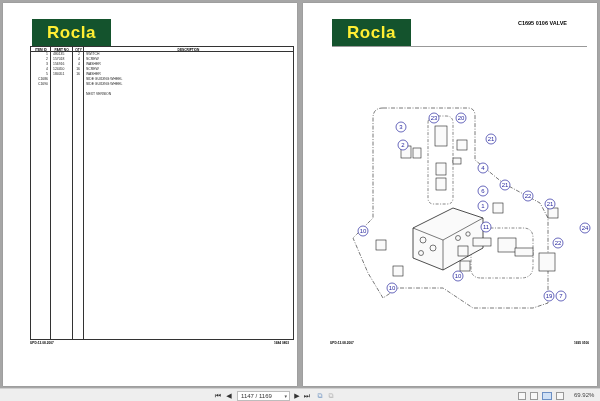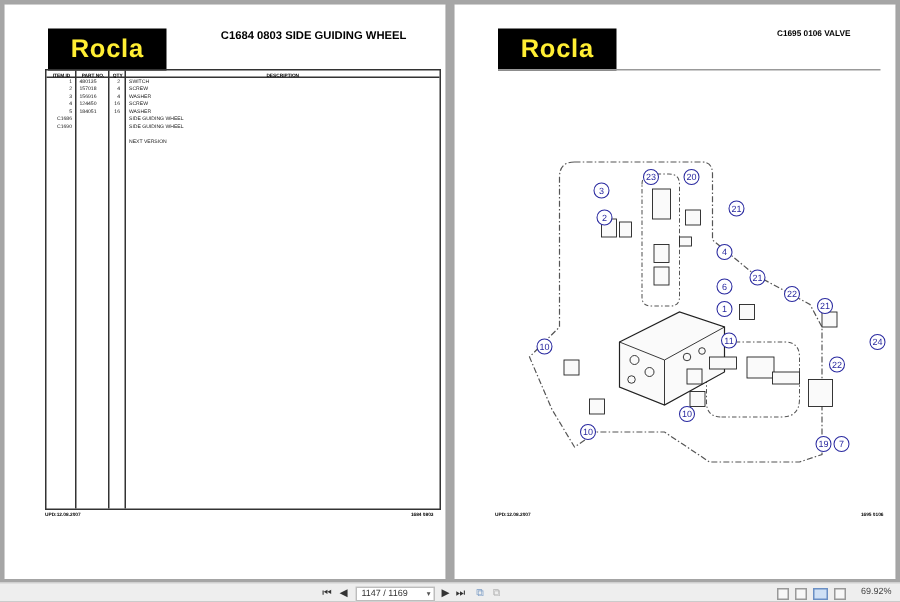--- a/index.html
+++ b/index.html
@@ -1,21 +1,21 @@
 <!DOCTYPE html>
 <html><head>
 <meta charset="utf-8">
 <style>
   * { box-sizing: border-box; margin: 0; padding: 0; }
   html, body { width: 600px; height: 401px; overflow: hidden; background: #a9a9a9; font-family: "Liberation Sans", sans-serif; }
   .viewport { position: absolute; left: 0; top: 0; width: 600px; height: 388px; background: #a6a6a6; }
   .page { position: absolute; top: 3px; width: 294px; height: 383px; background: #ffffff; box-shadow: 0 0 1px #777; }
   .page.left { left: 3px; }
   .page.right { left: 303px; }
-  .logo { position: absolute; left: 29px; top: 16px; width: 79px; height: 28px; background: #000000; color: #ffee33; font-family: "Liberation Sans", sans-serif; font-weight: bold; font-size: 17px; letter-spacing: 0.5px; text-align: center; line-height: 28px; }
+  .logo { position: absolute; left: 29px; top: 16px; width: 79px; height: 28px; background: #14532d; color: #ffee33; font-family: "Liberation Sans", sans-serif; font-weight: bold; font-size: 17px; letter-spacing: 0.5px; text-align: center; line-height: 28px; }
   .title { position: absolute; right: 26px; top: 16px; font-size: 7.5px; font-weight: bold; color: #000; white-space: nowrap; }
   .page.right .title { right: 30px; top: 17px; font-size: 5.5px; }
   .hrule { position: absolute; left: 29px; right: 10px; top: 43px; height: 1px; background: #999; }
   
   .ptable { position: absolute; left: 27px; top: 43px; width: 264px; height: 294px; border: 1px solid #333; }
   .ptable .col { position: absolute; top: 0; bottom: 0; border-right: 1px solid #333; }
   .ptable .hdr { position: absolute; left: 0; right: 0; top: 0; height: 5px; border-bottom: 1px solid #333; font-size: 3.2px; font-weight: bold; }
   .ptable .hdr span { position: absolute; top: 0.5px; text-align: center; }
   .row { position: absolute; left: 0; right: 0; height: 5px; font-size: 3.4px; color: #222; }
   .row span { position: absolute; top: 0; white-space: nowrap; }
@@ -34,21 +34,20 @@
   .view-ico { position: absolute; top: 2.5px; width: 8px; height: 8px; border: 1px solid #999; background: #f7f7f7; }
   .view-ico.active { background: #cfe0f5; border-color: #6b8fc4; }
 </style>
 </head>
 <body>
 
 <div class="viewport">
 
   <div class="page left">
     <div class="logo">Rocla</div>
-    <div class="title">C1684 0803  SIDE GUIDING WHEEL</div>
 
     <div class="ptable">
       <div class="col" style="left:0;width:20px;"></div>
       <div class="col" style="left:20px;width:22px;"></div>
       <div class="col" style="left:42px;width:11px;"></div>
       <div class="hdr">
         <span style="left:0;width:20px;">ITEM ID</span>
         <span style="left:20px;width:22px;">PART NO.</span>
         <span style="left:42px;width:11px;">QTY</span>
         <span style="left:53px;right:0;">DESCRIPTION</span>

